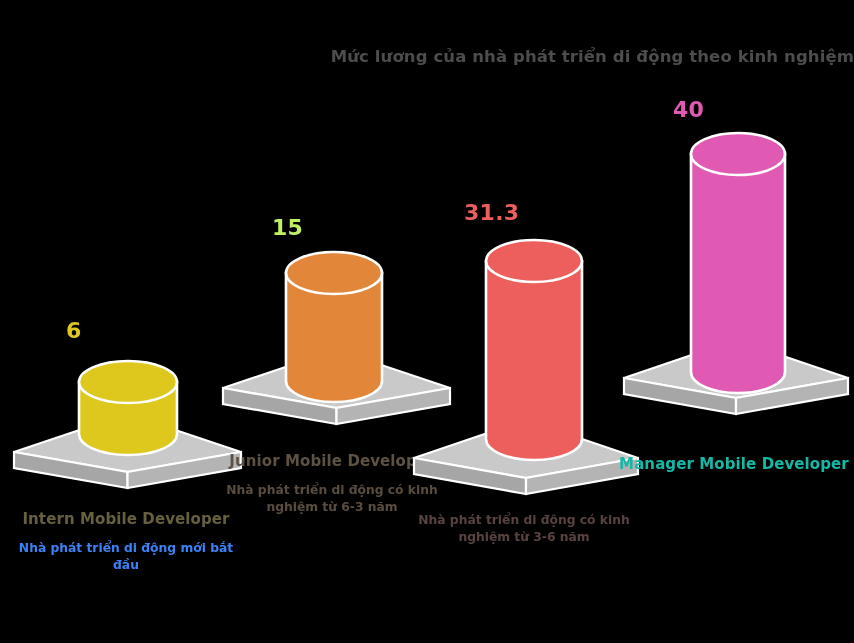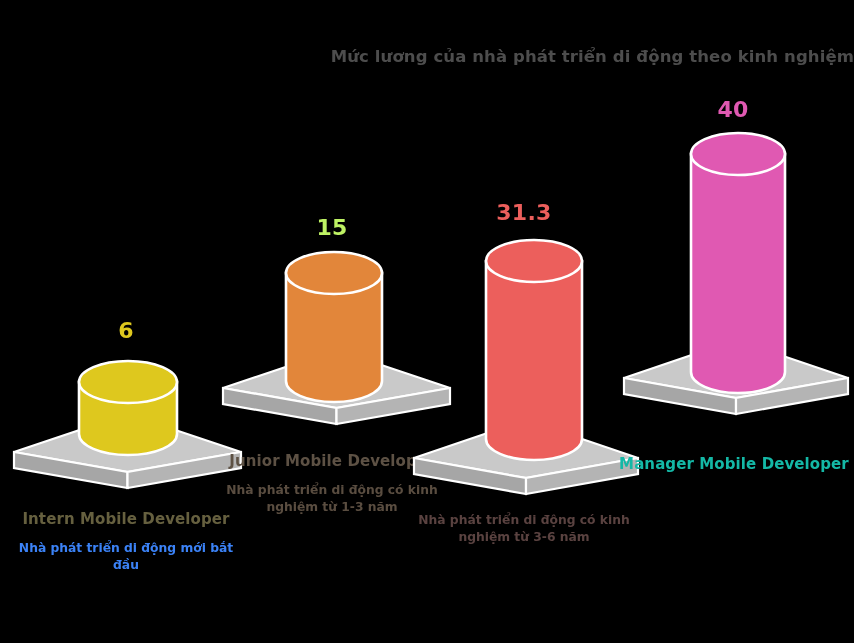--- a/index.html
+++ b/index.html
@@ -21,21 +21,21 @@
   
   .platform{position:absolute;}
   .platform svg{display:block;overflow:visible;}
 
   
   .cyl{position:absolute;}
   .cyl svg{display:block;overflow:visible;}
 
   
   .value{
-    position:absolute;text-align:center;font-size:22px;font-weight:bold;
+    position:absolute;font-size:22px;font-weight:bold;
     letter-spacing:.3px;line-height:1;
   }
 
   
   .labels{position:absolute;text-align:center;}
   .role{
     font-size:15px;font-weight:bold;line-height:1.32;letter-spacing:.1px;
     margin:0 0 10px 0;
   }
   .desc{
@@ -89,21 +89,21 @@
 
     <div class="cyl" style="left:282px;top:256px;">
       <svg width="104" height="152" viewBox="0 0 104 152">
         <path d="M4,17 L4,125 A48,21 0 0 0 100,125 L100,17 Z" fill="#e2863a" stroke="#ffffff" stroke-width="2.6"></path>
         <ellipse cx="52" cy="17" rx="48" ry="21" fill="#e2863a" stroke="#ffffff" stroke-width="2.6"></ellipse>
       </svg>
     </div>
 
     <div class="labels" style="left:212px;top:452px;width:240px;">
       <div class="role" style="color:#5d5144;">Junior Mobile Developer</div>
-      <div class="desc" style="color:#5a4d40;">Nhà phát triển di động có kinh nghiệm từ 1-3 năm</div>
+      <div class="desc" style="color:#5a4d40;">Nhà phát triển di động có kinh nghiệm từ 6-3 năm</div>
     </div>
   </div>
 
   <div class="column">
 
     <div class="value" style="left:464px;top:202px;width:120px;color:#ec5f5c;">31.3</div>
 
     <div class="platform" style="left:410px;top:418px;">
       <svg width="232" height="78" viewBox="0 0 232 78">
         <polygon points="116,2 228,40 116,60 4,40" fill="#c9c9c9" stroke="#ffffff" stroke-width="2.2"></polygon>

